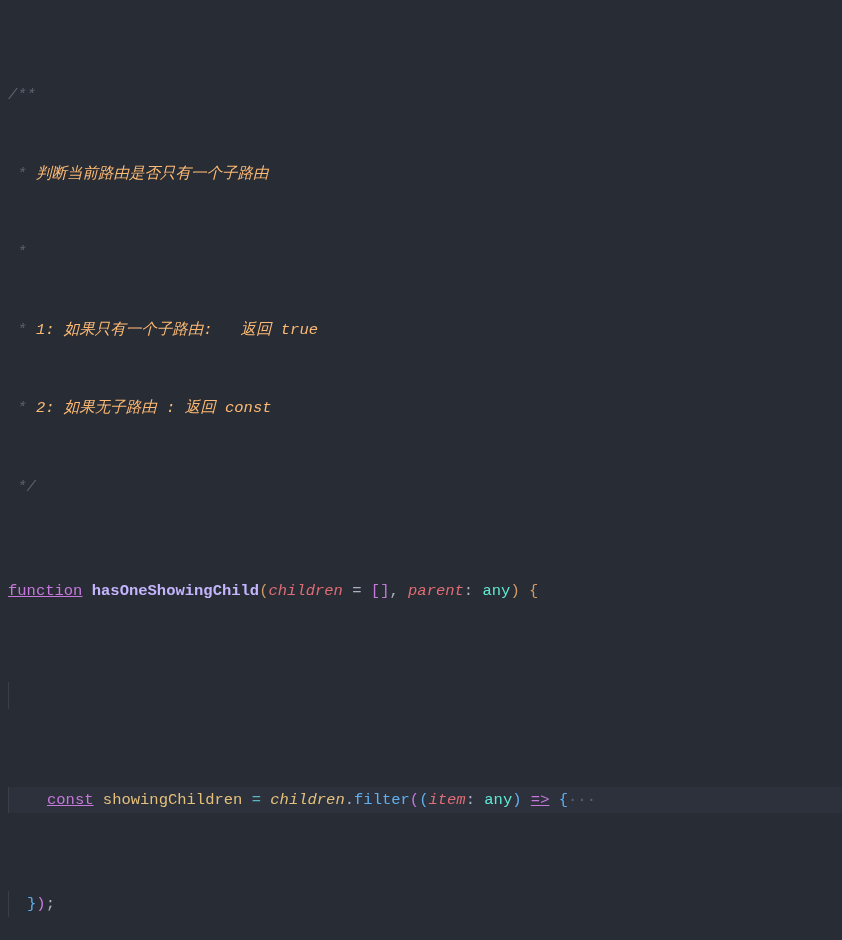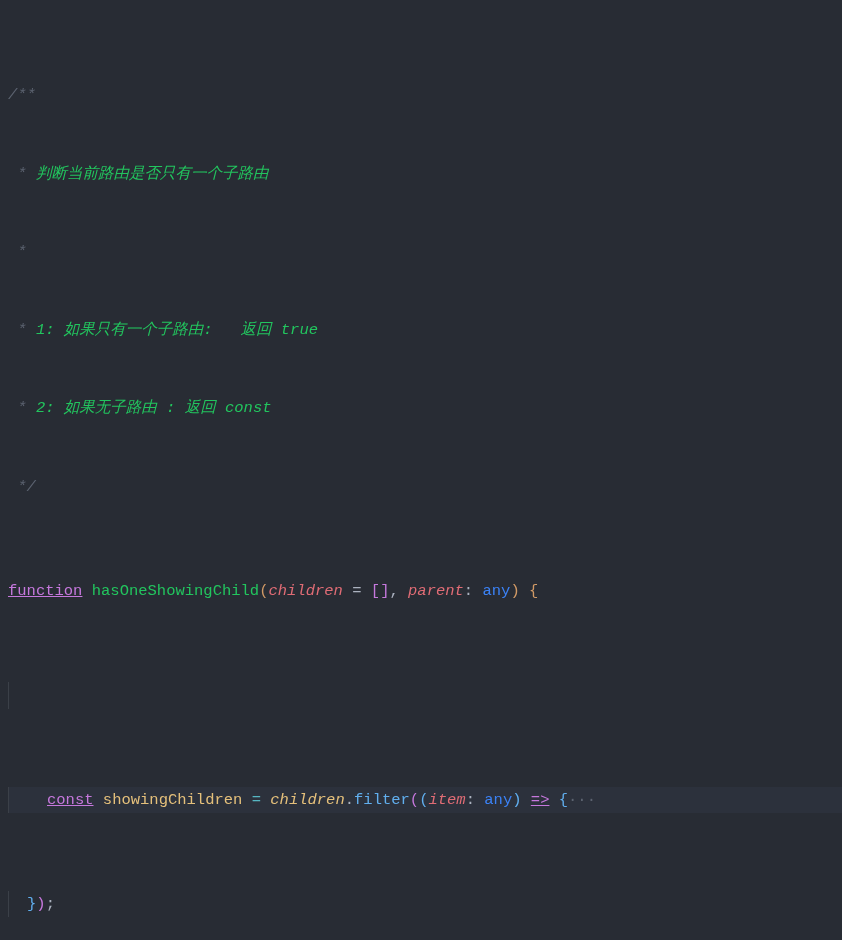--- a/index.html
+++ b/index.html
@@ -39,28 +39,28 @@
     top: 0;
     bottom: 0;
     border-left: 1px solid #3b4048;
   }
   .line .code {
     display: inline-block;
     vertical-align: top;
   }
   .hl-line { background: #2c313c; gap: 20px; }
   .c-comment   { color: #5c6370; font-style: italic; }
-  .c-docgreen  { color: #22c55e; font-style: italic; }
+  .c-docgreen  { color: #fdba74; font-style: italic; }
   .c-keyword   { color: #c678dd; text-decoration: underline; }
-  .c-funcdef   { color: #22c55e; }
+  .c-funcdef   { color: #c4b5fd; font-weight: bold; }
   .c-ident     { color: #e5c07b; }
   .c-ident-i   { color: #e5c07b; font-style: italic; }
   .c-plain     { color: #abb2bf; }
   .c-param     { color: #e06c75; font-style: italic; }
-  .c-type      { color: #3b82f6; }
+  .c-type      { color: #5eead4; }
   .c-op        { color: #56b6c2; }
   .c-brace-y   { color: #d19a66; }
   .c-brace-p   { color: #c678dd; }
   .c-brace-b   { color: #61afef; }
   .c-callfn    { color: #61afef; }
   .c-fold      { color: #5c6370; }
 </style>
 </head>
 <body>
 

